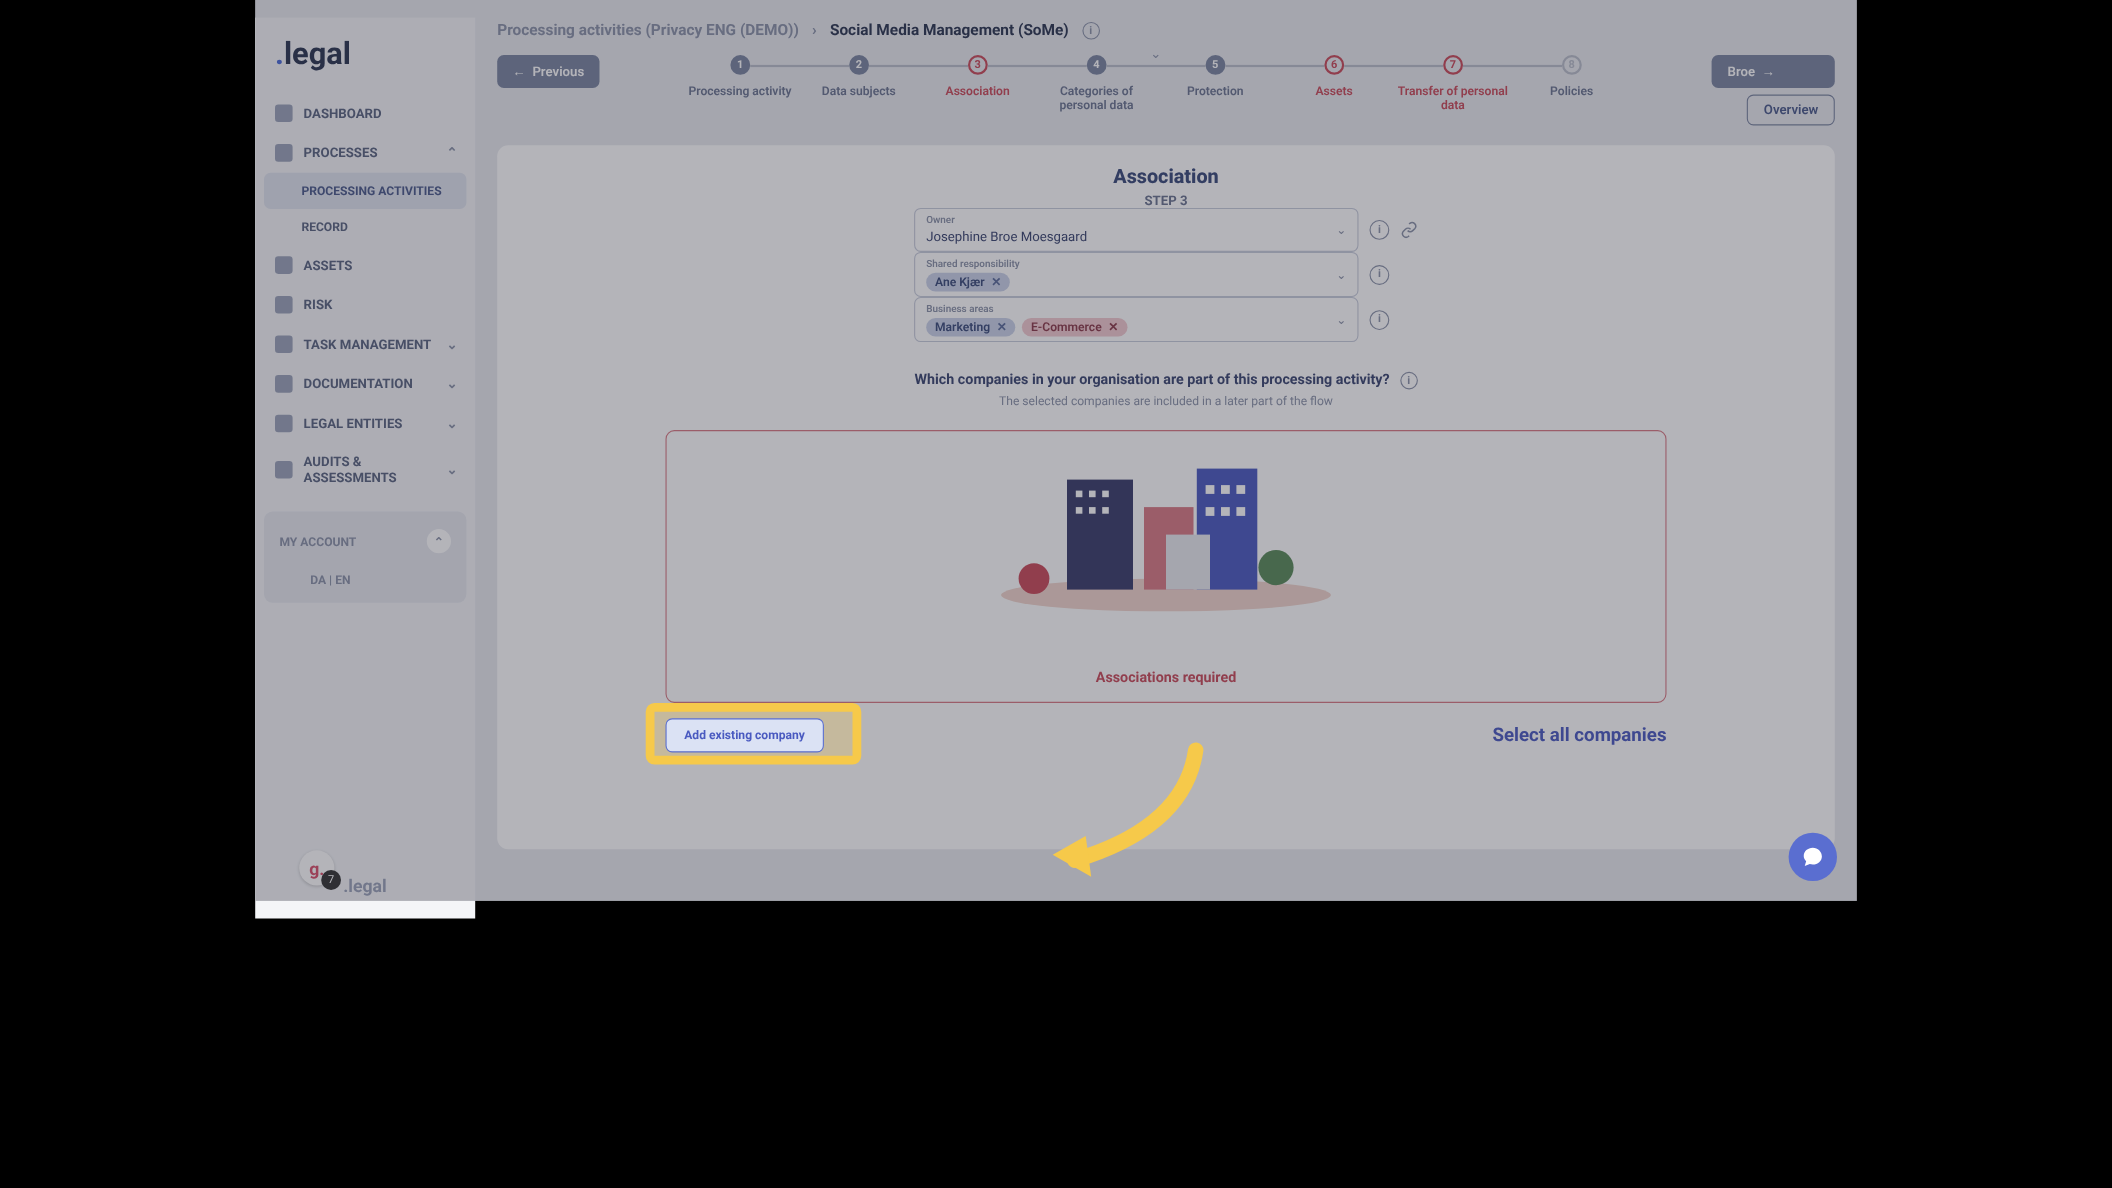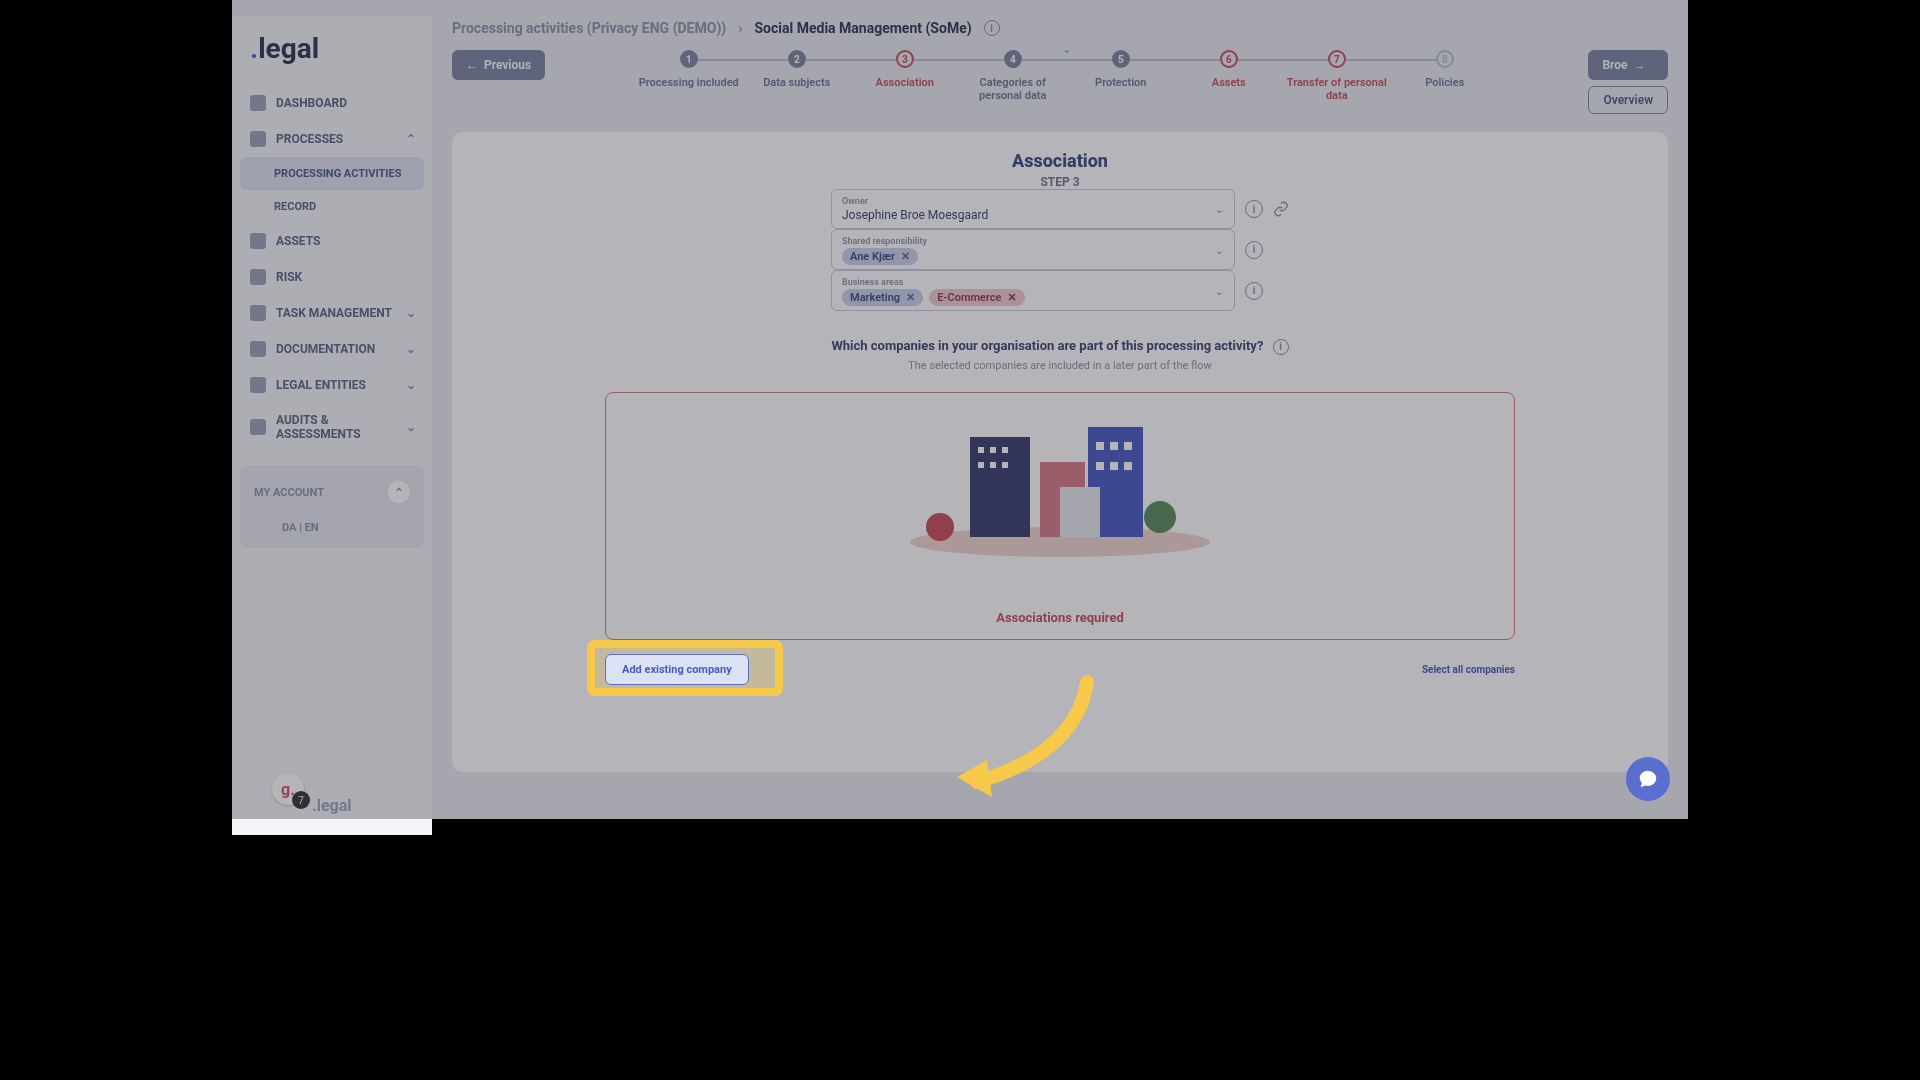--- a/index.html
+++ b/index.html
@@ -31,21 +31,21 @@
 
 .main { position:absolute; left:200px; top:0; right:0; height:819px; padding:20px 20px 0 20px; }
 .crumbs { display:flex; align-items:flex-end; gap:12px; color:#8a92a8; font-size:14px; font-weight:700; }
 .crumbs .cur { color:#2a3550; }
 .crumbs .chev-right { color:#8a92a8; }
 .info-ico { display:inline-flex; width:16px; height:16px; border:1.5px solid #8a92a8; border-radius:50%; align-items:center; justify-content:center; font-size:10px; color:#8a92a8; font-weight:700; }
 
 .steprow { display:flex; align-items:flex-start; justify-content:space-between; margin-top:14px; }
 .step-nav-btn { background:#7a85a0; color:#fff; border:none; border-radius:6px; padding:8px 14px; font-size:12px; font-weight:600; display:flex; align-items:center; gap:6px; cursor:pointer; }
 .step-right { display:flex; flex-direction:column; gap:6px; }
-.overview-btn { background:transparent; border:1.5px solid #7a85a0; color:#4a5a8a; border-radius:6px; padding:6px 14px; font-size:12px; font-weight:600; cursor:pointer; }
+.overview-btn { background:transparent; border:1.5px solid #7a85a0; color:#4a5a8a; border-radius:6px; padding:6px 14px; font-size:12px; font-weight:600; cursor:pointer;margin-left:32px; }
 
 .steps { display:flex; align-items:flex-start; flex:1; justify-content:center; padding:0 20px; position:relative; }
 .step { display:flex; flex-direction:column; align-items:center; width:108px; position:relative; }
 .step-circle { width:18px; height:18px; border-radius:50%; border:2px solid #7a85a0; background:#7a85a0; color:#fff; display:flex; align-items:center; justify-content:center; font-size:10px; font-weight:700; }
 .step-circle.red { border-color:#c94a5a; color:#c94a5a; background:transparent; }
 .step-circle.grey { border-color:#b8bdc9; color:#b8bdc9; background:transparent; }
 .step-label { margin-top:8px; font-size:11px; color:#6a7490; text-align:center; line-height:1.2; font-weight:600; }
 .step.active .step-label { color:#c94a5a; }
 .step-label.red { color:#c94a5a; }
 .step-line { position:absolute; top:9px; left:63px; width:90px; height:2px; background:#b8bdc9; }
@@ -73,21 +73,21 @@
 .subtext { text-align:center; font-size:11px; color:#8a92a8; margin-top:4px; }
 
 .assoc-box { margin:20px auto 0 auto; width:910px; height:248px; border:1.5px solid #d97a85; border-radius:8px; display:flex; flex-direction:column; align-items:center; justify-content:flex-end; padding-bottom:14px; position:relative; overflow:hidden; }
 .assoc-req { color:#c94a5a; font-size:13px; font-weight:700; }
 .illus { position:absolute; top:14px; left:50%; transform:translateX(-50%); width:300px; height:150px; }
 
 .btn-row { display:flex; justify-content:space-between; align-items:center; width:910px; margin:14px auto 0 auto; }
 .add-btn-wrap { position:relative; z-index:70; }
 .add-highlight { position:absolute; left:-18px; top:-14px; width:196px; height:56px; border:8px solid #f6c94a; border-radius:8px; background:rgba(246,201,74,0.25); }
 .add-btn { position:relative; background:#dbe2f4; border:1.5px solid #5a6ed0; color:#4a5ac0; border-radius:6px; padding:8px 16px; font-size:11px; font-weight:700; cursor:pointer; }
-.select-all { color:#4a5ac0; font-size:10px; font-weight:700; cursor:pointer; }
+.select-all { color:#4a5ac0; font-size:17px; font-weight:700; cursor:pointer; }
 
 .arrow { position:absolute; left:495px; top:540px; z-index:65; pointer-events:none; }
 
 .chat-fab { position:absolute; right:18px; bottom:18px; width:44px; height:44px; border-radius:50%; background:#5a6ed0; display:flex; align-items:center; justify-content:center; z-index:60; }
 .chat-fab svg { width:22px; height:22px; fill:#fff; }
 </style>
 </head>
 <body>
 
 <div class="stage">
@@ -160,21 +160,21 @@
     </div>
 
     <div class="steprow">
       <button class="step-nav-btn">← <span>Previous</span></button>
 
       <div class="steps">
         <span class="steps-caret">⌄</span>
         <div class="step">
             <div class="step-circle">1</div>
             <div class="step-line"></div>
-            <div class="step-label">Processing included</div>
+            <div class="step-label">Processing activity</div>
           </div>
         <div class="step">
             <div class="step-circle">2</div>
             <div class="step-line"></div>
             <div class="step-label">Data subjects</div>
           </div>
         <div class="step active">
             <div class="step-circle red">3</div>
             <div class="step-line"></div>
             <div class="step-label red">Association</div>

